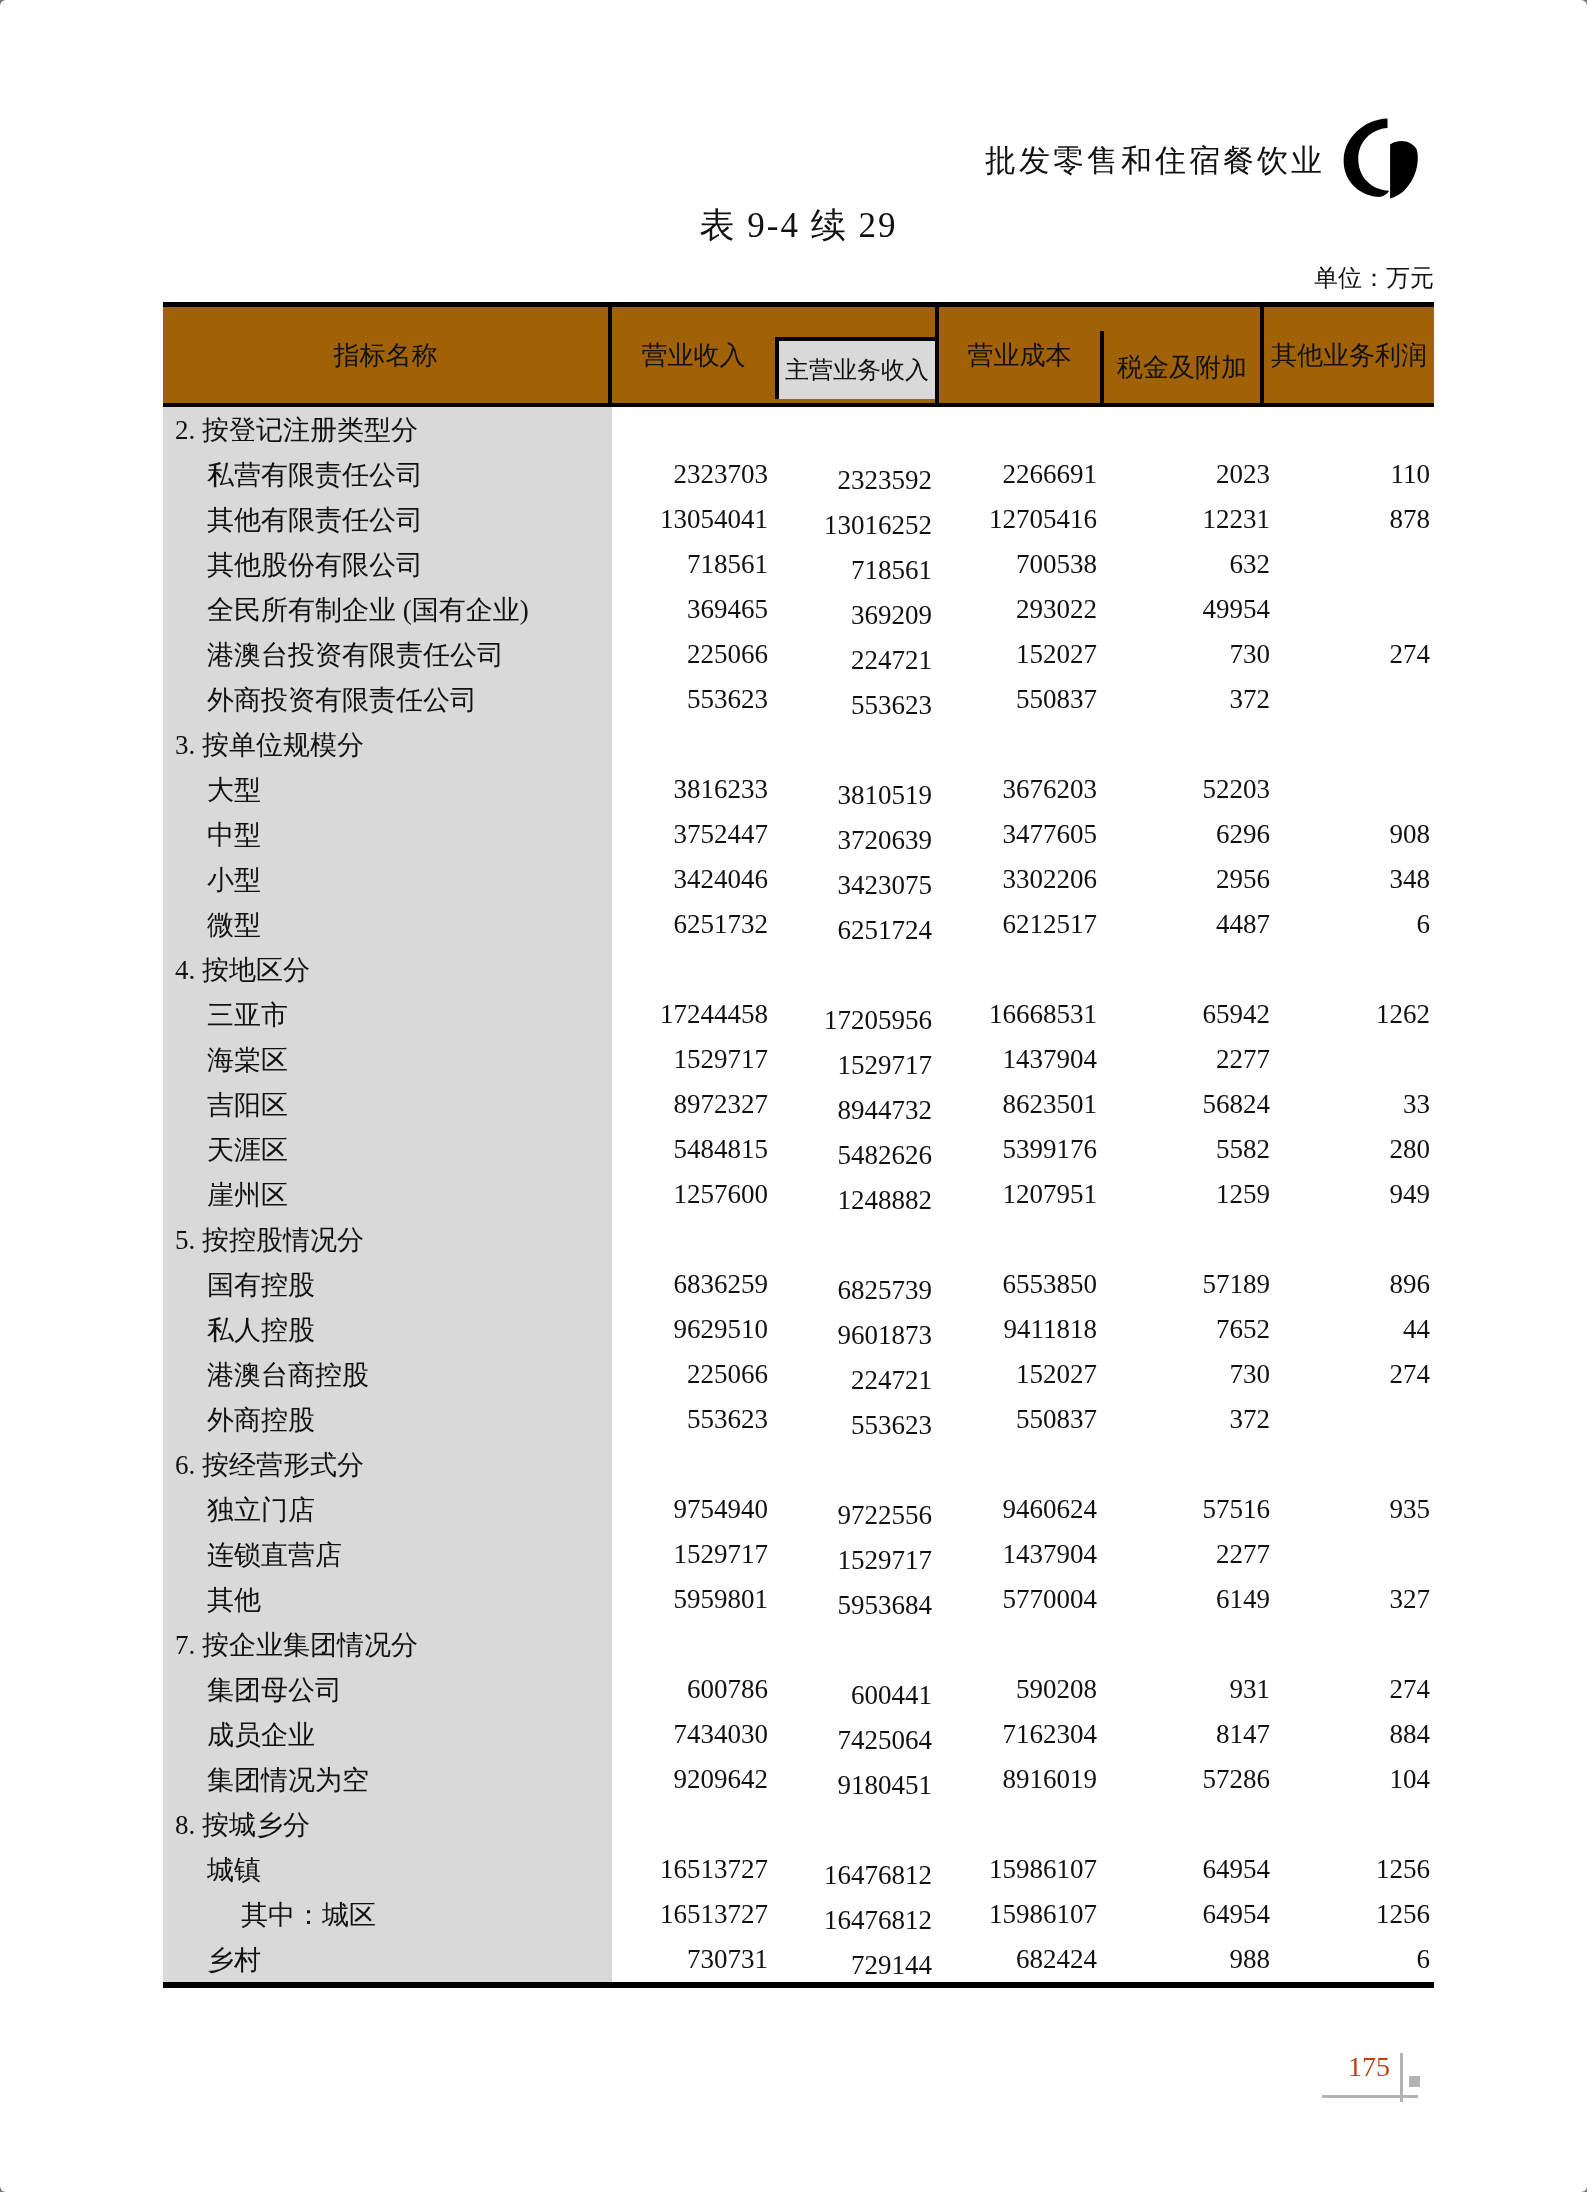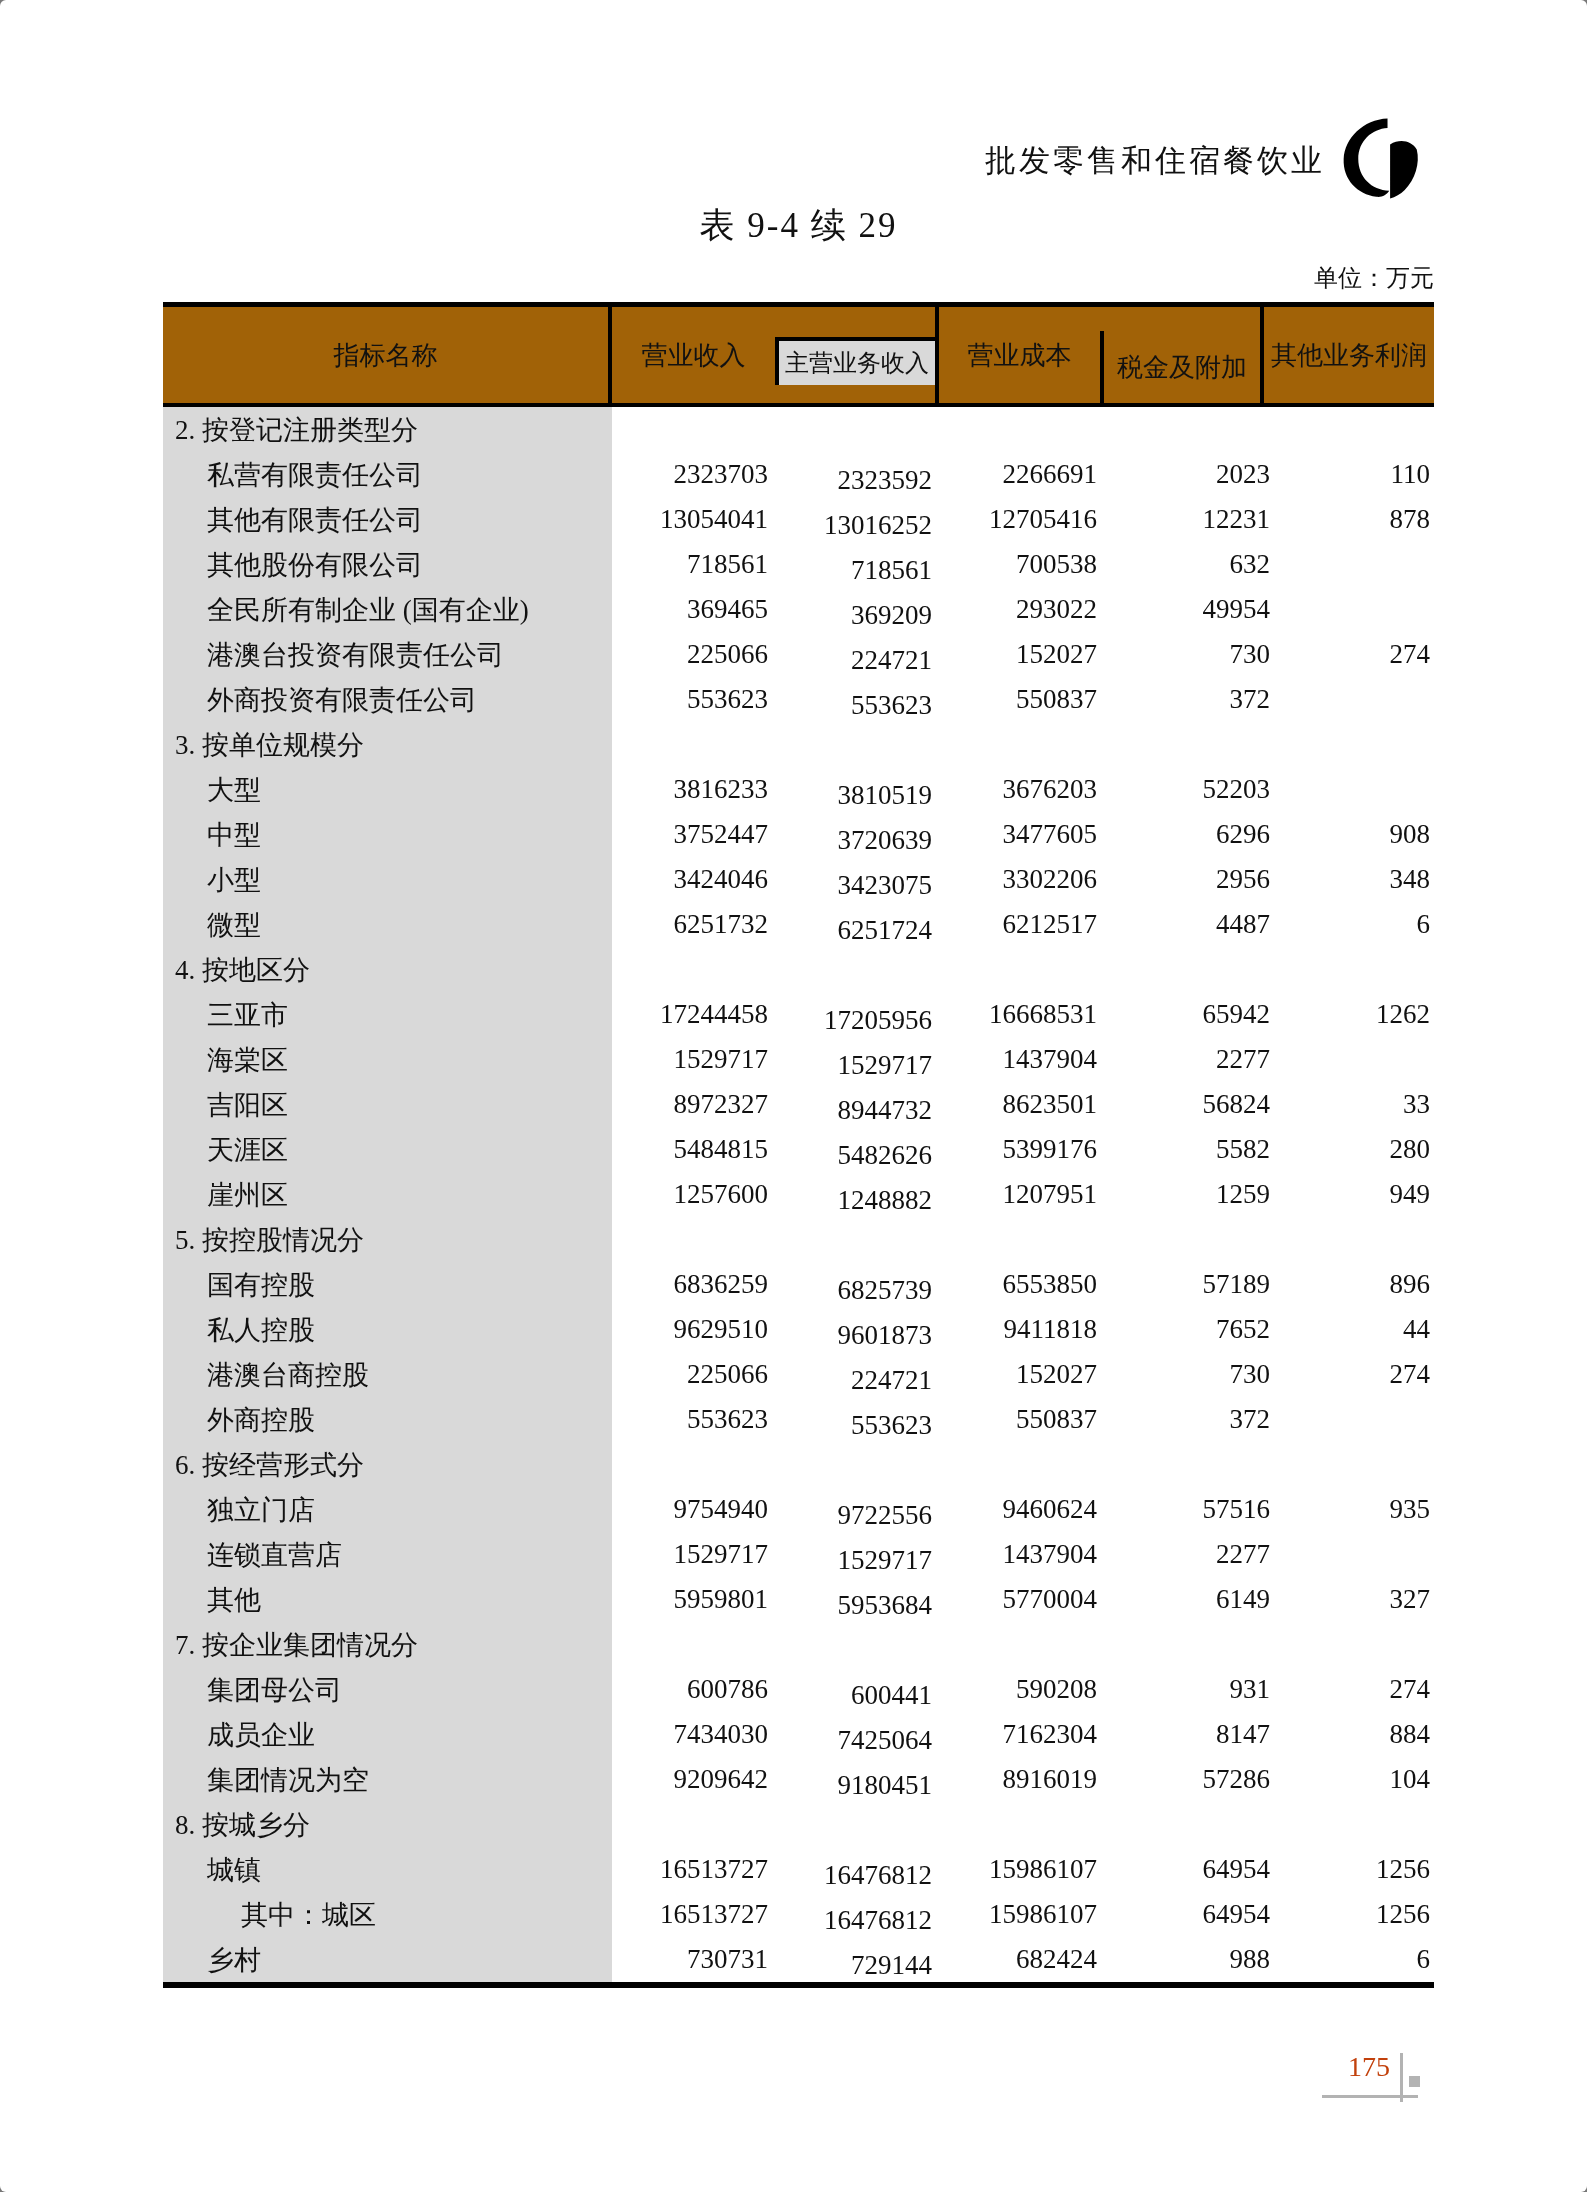--- a/index.html
+++ b/index.html
@@ -48,21 +48,21 @@
     font-size:26px;
   }
   .th{display:flex;align-items:center;justify-content:center;}
   .th-name{width:449px;border-right:4px solid #000;}
   .th-group{width:323px;position:relative;padding:0;}
   .th-rev{
     position:absolute;left:0;top:0;width:163px;height:100%;
     display:flex;align-items:center;justify-content:center;
   }
   .th-sub{
-    position:absolute;right:0;top:30px;width:160px;height:48px;
+    position:absolute;right:0;top:30px;width:160px;height:62px;
     border-top:4px solid #000;border-left:4px solid #000;
     background:#d9d9d9;
     display:flex;align-items:center;justify-content:center;
     font-size:24px;
   }
   .th-cost{width:165px;border-left:4px solid #000;}
   .th-tax{width:160px;border-left:4px solid #000;margin-top:24px;}
   .th-profit{width:174px;border-left:4px solid #000;}
 
   .tbody{

